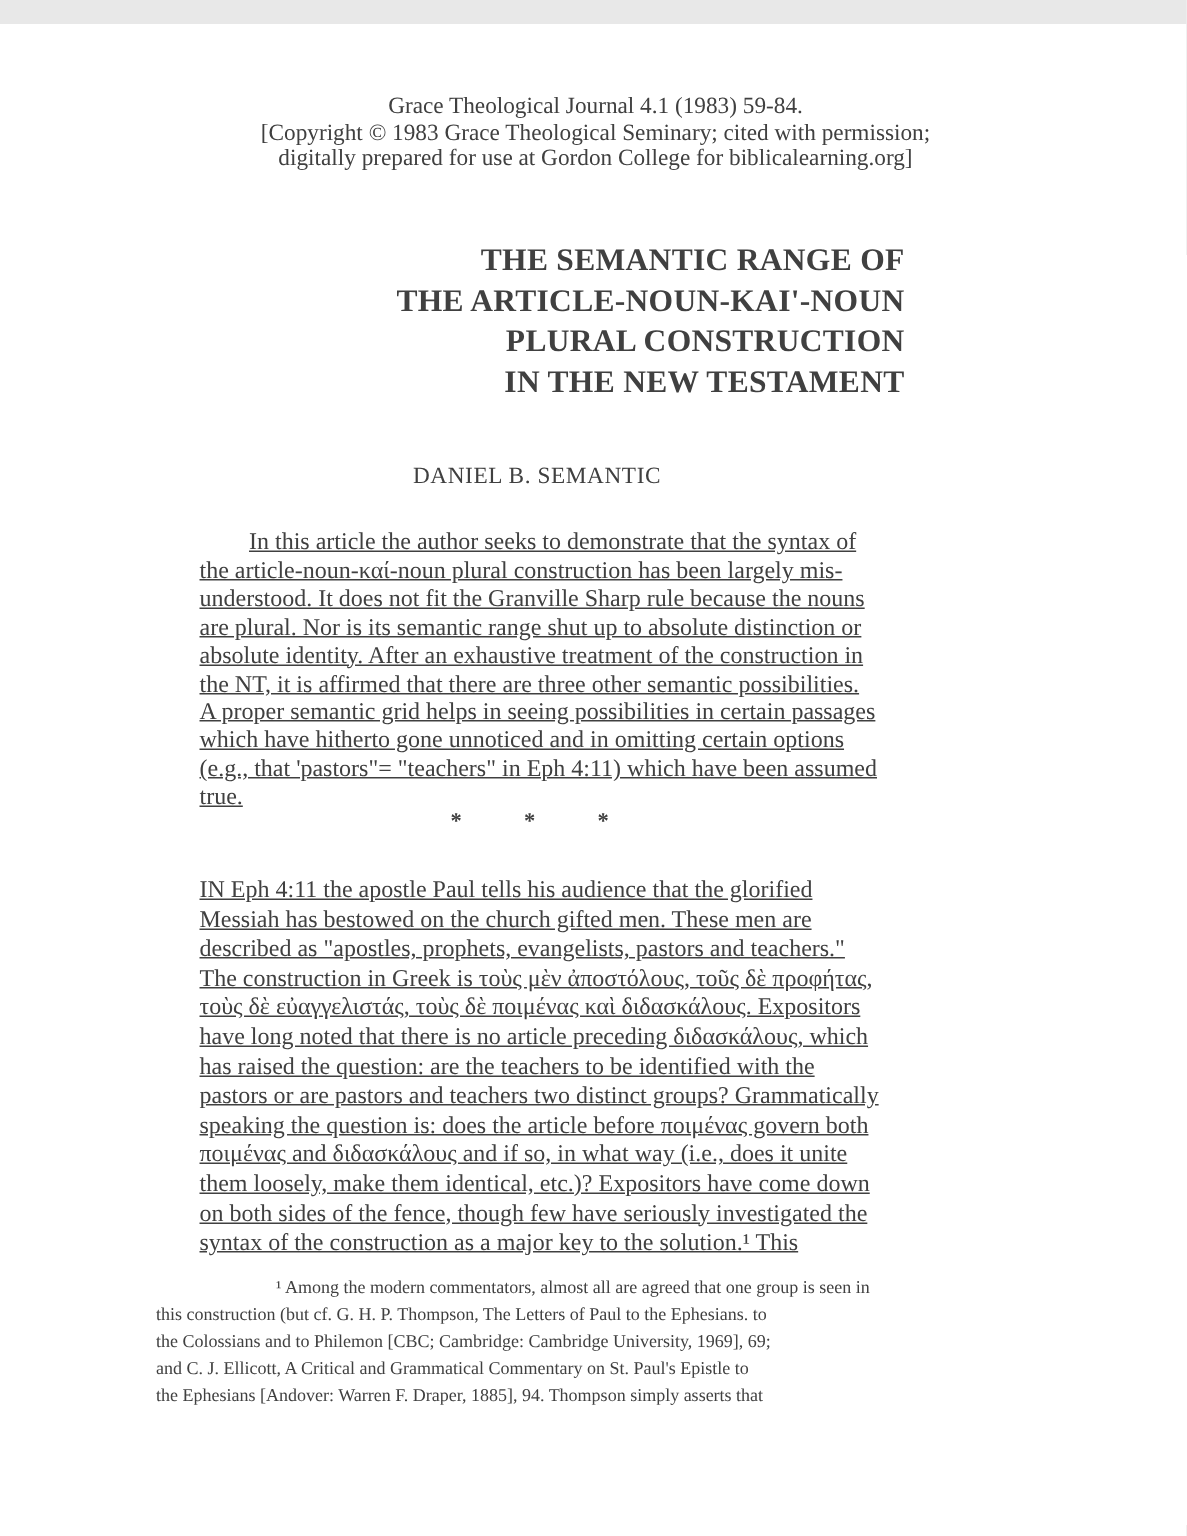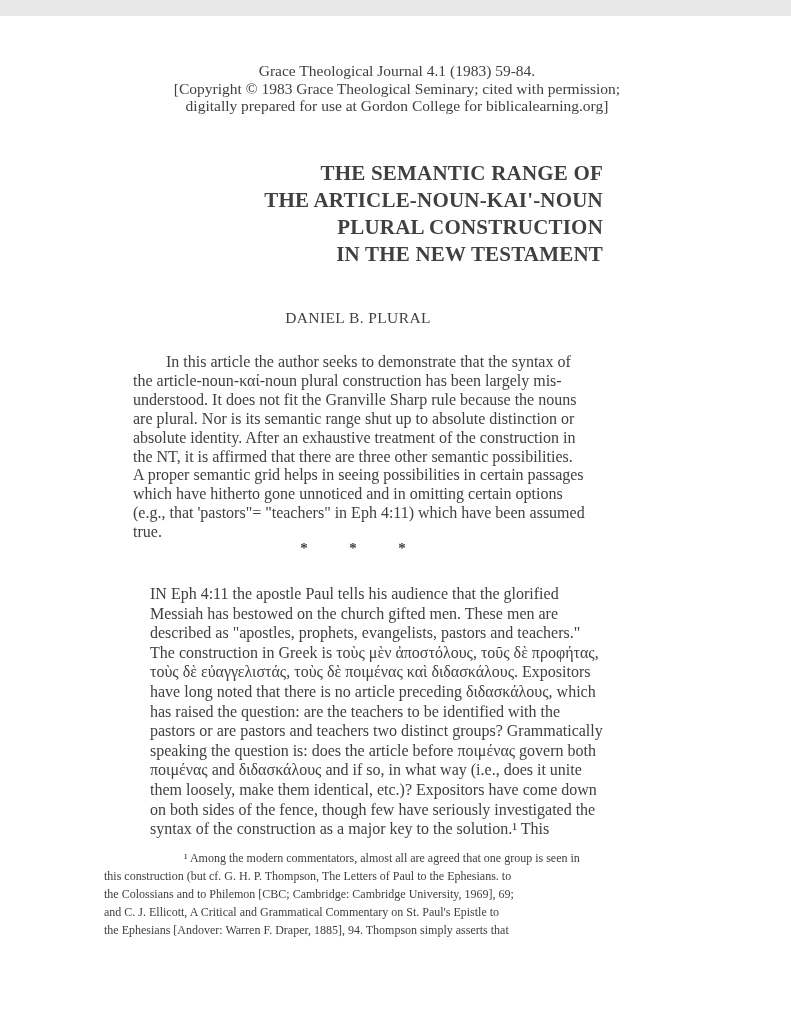--- a/index.html
+++ b/index.html
@@ -49,37 +49,39 @@
     line-height: 18px;
     letter-spacing: 0.4px;
   }
   .abstract {
     top: 337px;
     left: 133px;
     width: 548px;
     font-size: 16px;
     line-height: 18.9px;
     text-indent: 33px;
+    text-decoration: underline;
   }
   .stars {
     top: 524px;
     left: 103px;
     width: 500px;
     text-align: center;
     font-size: 15px;
     font-weight: bold;
     word-spacing: 17px;
     white-space: pre;
   }
   .bodytext {
     top: 568px;
-    left: 150px;
+    left: 133px;
     width: 552px;
     font-size: 16px;
     line-height: 19.6px;
+    text-decoration: underline;
   }
   .footnote {
     top: 833px;
     left: 104px;
     width: 584px;
     font-size: 12px;
     line-height: 18px;
     text-indent: 80px;
   }
 </style>
@@ -89,21 +91,21 @@
 <div class="page">
   <div class="block header">Grace Theological Journal 4.1 (1983) 59-84.
 [Copyright © 1983 Grace Theological Seminary; cited with permission;
 digitally prepared for use at Gordon College for biblicalearning.org]</div>
 
   <h1 class="block title">THE SEMANTIC RANGE OF
 THE ARTICLE-NOUN-KAI'-NOUN
 PLURAL CONSTRUCTION
 IN THE NEW TESTAMENT</h1>
 
-  <div class="block author">DANIEL B. PLURAL</div>
+  <div class="block author">DANIEL B. SEMANTIC</div>
 
   <div class="block abstract">In this article the author seeks to demonstrate that the syntax of
 the article-noun-καί-noun plural construction has been largely mis-
 understood. It does not fit the Granville Sharp rule because the nouns
 are plural. Nor is its semantic range shut up to absolute distinction or
 absolute identity. After an exhaustive treatment of the construction in
 the NT, it is affirmed that there are three other semantic possibilities.
 A proper semantic grid helps in seeing possibilities in certain passages
 which have hitherto gone unnoticed and in omitting certain options
 (e.g., that 'pastors"= "teachers" in Eph 4:11) which have been assumed

